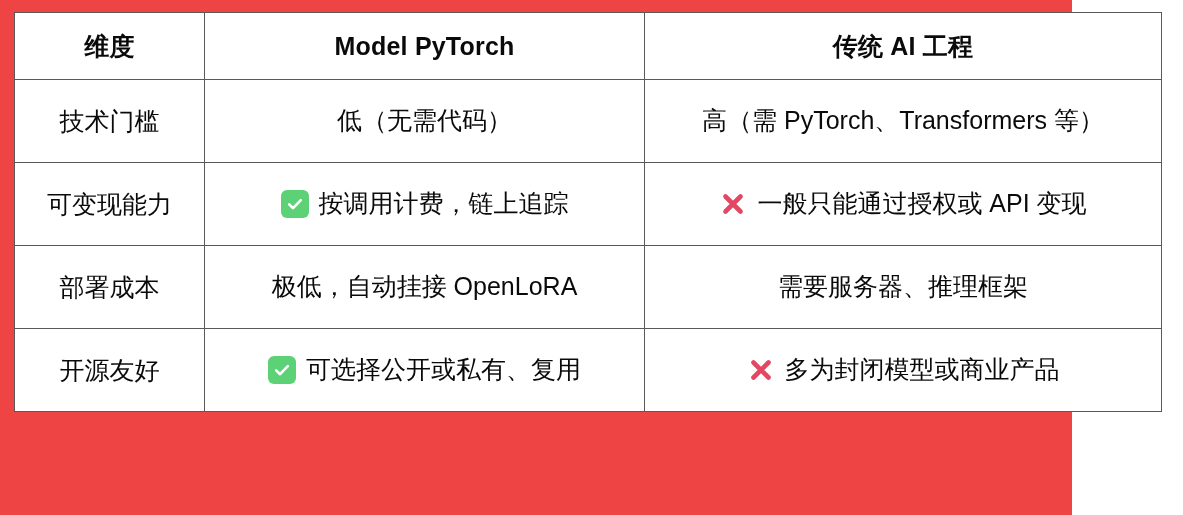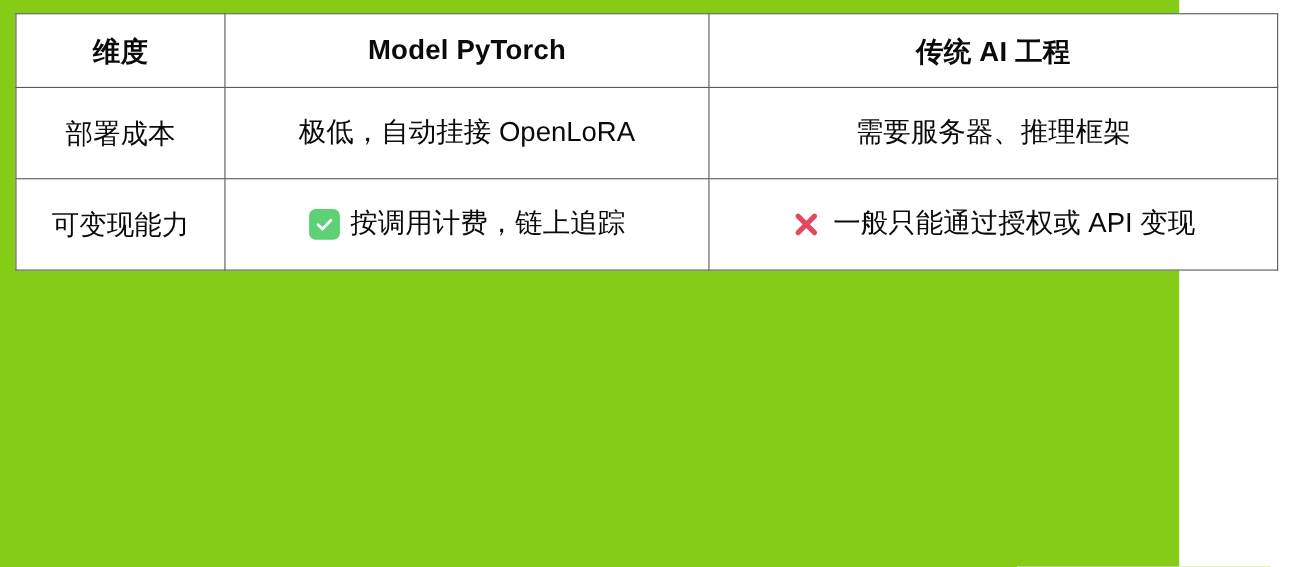--- a/index.html
+++ b/index.html
@@ -11,21 +11,21 @@
     width: 1183px;
     height: 515px;
     font-family: "Liberation Sans", "DejaVu Sans", sans-serif;
     color: #0a0a0a;
     overflow: hidden;
   }
   .page {
     position: relative;
     width: 1072px;
     height: 515px;
-    background: #84cc16;
+    background: #ef4444;
   }
   table.comparison-table {
     position: absolute;
     left: 14px;
     top: 12px;
     width: 1147px;
     border-collapse: collapse;
     table-layout: fixed;
     background: #ffffff;
   }
@@ -104,31 +104,30 @@
     </colgroup>
     <thead>
       <tr class="header-row">
         <th>维度</th>
         <th>Model PyTorch</th>
         <th>传统 AI 工程</th>
       </tr>
     </thead>
     <tbody>
 
-
       <tr class="data-row">
-        <td class="dim-cell">部署成本</td>
+        <td class="dim-cell">技术门槛</td>
         <td>
           <div class="cell-inner">
-            <span class="cell-text">极低，自动挂接 OpenLoRA</span>
+            <span class="cell-text">低（无需代码）</span>
           </div>
         </td>
         <td>
           <div class="cell-inner">
-            <span class="cell-text">需要服务器、推理框架</span>
+            <span class="cell-text">高（需 PyTorch、Transformers 等）</span>
           </div>
         </td>
       </tr>
 
       <tr class="data-row">
         <td class="dim-cell">可变现能力</td>
         <td>
           <div class="cell-inner">
             <span class="icon-check">
               <svg width="20" height="20" viewBox="0 0 20 20" aria-hidden="true">
@@ -143,18 +142,55 @@
             <span class="icon-cross">
               <svg width="26" height="26" viewBox="0 0 26 26" aria-hidden="true">
                 <path d="M5.5 5.5 L20.5 20.5 M20.5 5.5 L5.5 20.5" fill="none" stroke="#e34862" stroke-width="4.6" stroke-linecap="round"></path>
               </svg>
             </span>
             <span class="cell-text">一般只能通过授权或 API 变现</span>
           </div>
         </td>
       </tr>
 
+      <tr class="data-row">
+        <td class="dim-cell">部署成本</td>
+        <td>
+          <div class="cell-inner">
+            <span class="cell-text">极低，自动挂接 OpenLoRA</span>
+          </div>
+        </td>
+        <td>
+          <div class="cell-inner">
+            <span class="cell-text">需要服务器、推理框架</span>
+          </div>
+        </td>
+      </tr>
 
+
+      <tr class="data-row">
+        <td class="dim-cell">开源友好</td>
+        <td>
+          <div class="cell-inner">
+            <span class="icon-check">
+              <svg width="20" height="20" viewBox="0 0 20 20" aria-hidden="true">
+                <path d="M4.2 10.4 L8.1 14.2 L15.8 6.2" fill="none" stroke="#ffffff" stroke-width="2.6" stroke-linecap="round" stroke-linejoin="round"></path>
+              </svg>
+            </span>
+            <span class="cell-text">可选择公开或私有、复用</span>
+          </div>
+        </td>
+        <td>
+          <div class="cell-inner">
+            <span class="icon-cross">
+              <svg width="26" height="26" viewBox="0 0 26 26" aria-hidden="true">
+                <path d="M5.5 5.5 L20.5 20.5 M20.5 5.5 L5.5 20.5" fill="none" stroke="#e34862" stroke-width="4.6" stroke-linecap="round"></path>
+              </svg>
+            </span>
+            <span class="cell-text">多为封闭模型或商业产品</span>
+          </div>
+        </td>
+      </tr>
 
     </tbody>
   </table>
 
 </div>
 
 </body></html>

